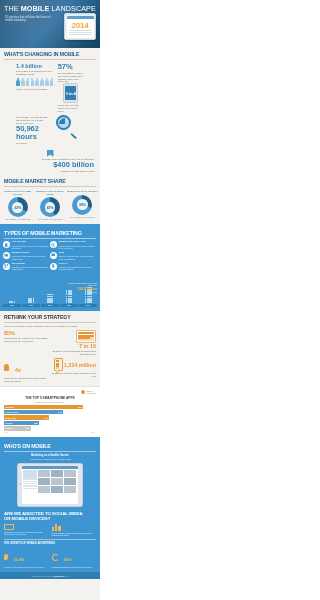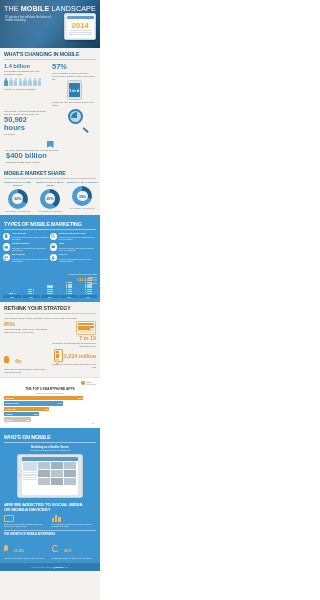--- a/index.html
+++ b/index.html
@@ -45,21 +45,21 @@
 
   
   .sec-head { color:#1d5c87; font-size:5.2px; font-weight:bold; letter-spacing:-.1px;
      padding:3px 4px 2px; }
   .sec-head.onblue { color:#fff; }
   .rule { height:.7px; background:#cfcac1; margin:0 4px 3px; }
   .rule.white { background:rgba(255,255,255,.5); }
 
   
   .s-white { background:#f4f2ee; padding-bottom:3px; position:relative; }
-  .twocol { display:flex; padding:0 4px; gap:4px; }
+  .twocol { display:flex; padding:0 16px; gap:4px; }
   .col { flex:1; }
   .bignum { color:#2f7fb5; font-size:5.6px; font-weight:bold; line-height:6px; }
   .bignum.big { font-size:7.5px; line-height:8px; }
   .tiny { font-size:2.3px; line-height:2.9px; color:#6d6a64; margin-top:1px; }
   .people { display:flex; gap:.6px; margin-top:2px; }
   .people span { width:4.2px; height:9px; position:relative; display:block; }
   .people span:before{ content:""; position:absolute; left:1.1px; top:0; width:2px;height:2px;
      border-radius:50%; background:#4b9bd0;}
   .people span:after{ content:""; position:absolute; left:.3px; top:2.4px; width:3.6px;height:6.4px;
      background:#4b9bd0; border-radius:1.6px 1.6px .4px .4px;}
@@ -69,21 +69,21 @@
   .phone-1in4 .scr { position:absolute; left:1px; right:1px; top:2px; bottom:2.6px;
      background:#2f7fb5; border-radius:.6px; color:#fff; font-size:4.4px; font-weight:bold;
      display:flex; align-items:center; justify-content:center; letter-spacing:-.2px;}
   .mag { position:absolute; right:6px; top:0px; width:22px; height:22px; }
   .mag .ring { width:15px;height:15px;border:2.4px solid #2f7fb5;border-radius:50%;
      background:#bcd9ec; }
   .mag .ring i{ display:block; width:6px;height:6px;background:#2f7fb5;border-radius:6px 0 0 0;
      margin:.6px 0 0 .6px;}
   .mag .hdl { position:absolute; right:1px; bottom:0px; width:7px;height:2.4px;background:#2f7fb5;
      transform:rotate(42deg); border-radius:1px;}
-  .centerstat { text-align:left; padding:3px 6px 0; }
+  .centerstat { text-align:right; padding:3px 6px 0; }
   .tagflag { width:7px; height:7px; background:#4b9bd0; margin:2px auto 1px;
      clip-path:polygon(0 0,100% 0,100% 100%,50% 72%,0 100%); }
 
   
   .donuts { display:flex; padding:0 2px; gap:1px; }
   .donutcell { flex:1; text-align:center; position:relative; }
   .dlabel { font-size:2.2px; color:#5c7f96; font-weight:bold; line-height:2.6px; }
   .dlabel em { font-style:normal; color:#2f7fb5; }
   .donut { width:20px;height:20px;border-radius:50%; margin:2px auto 0; position:relative;}
   .donut .hole { position:absolute; left:4.6px; top:4.6px; width:10.8px;height:10.8px;

